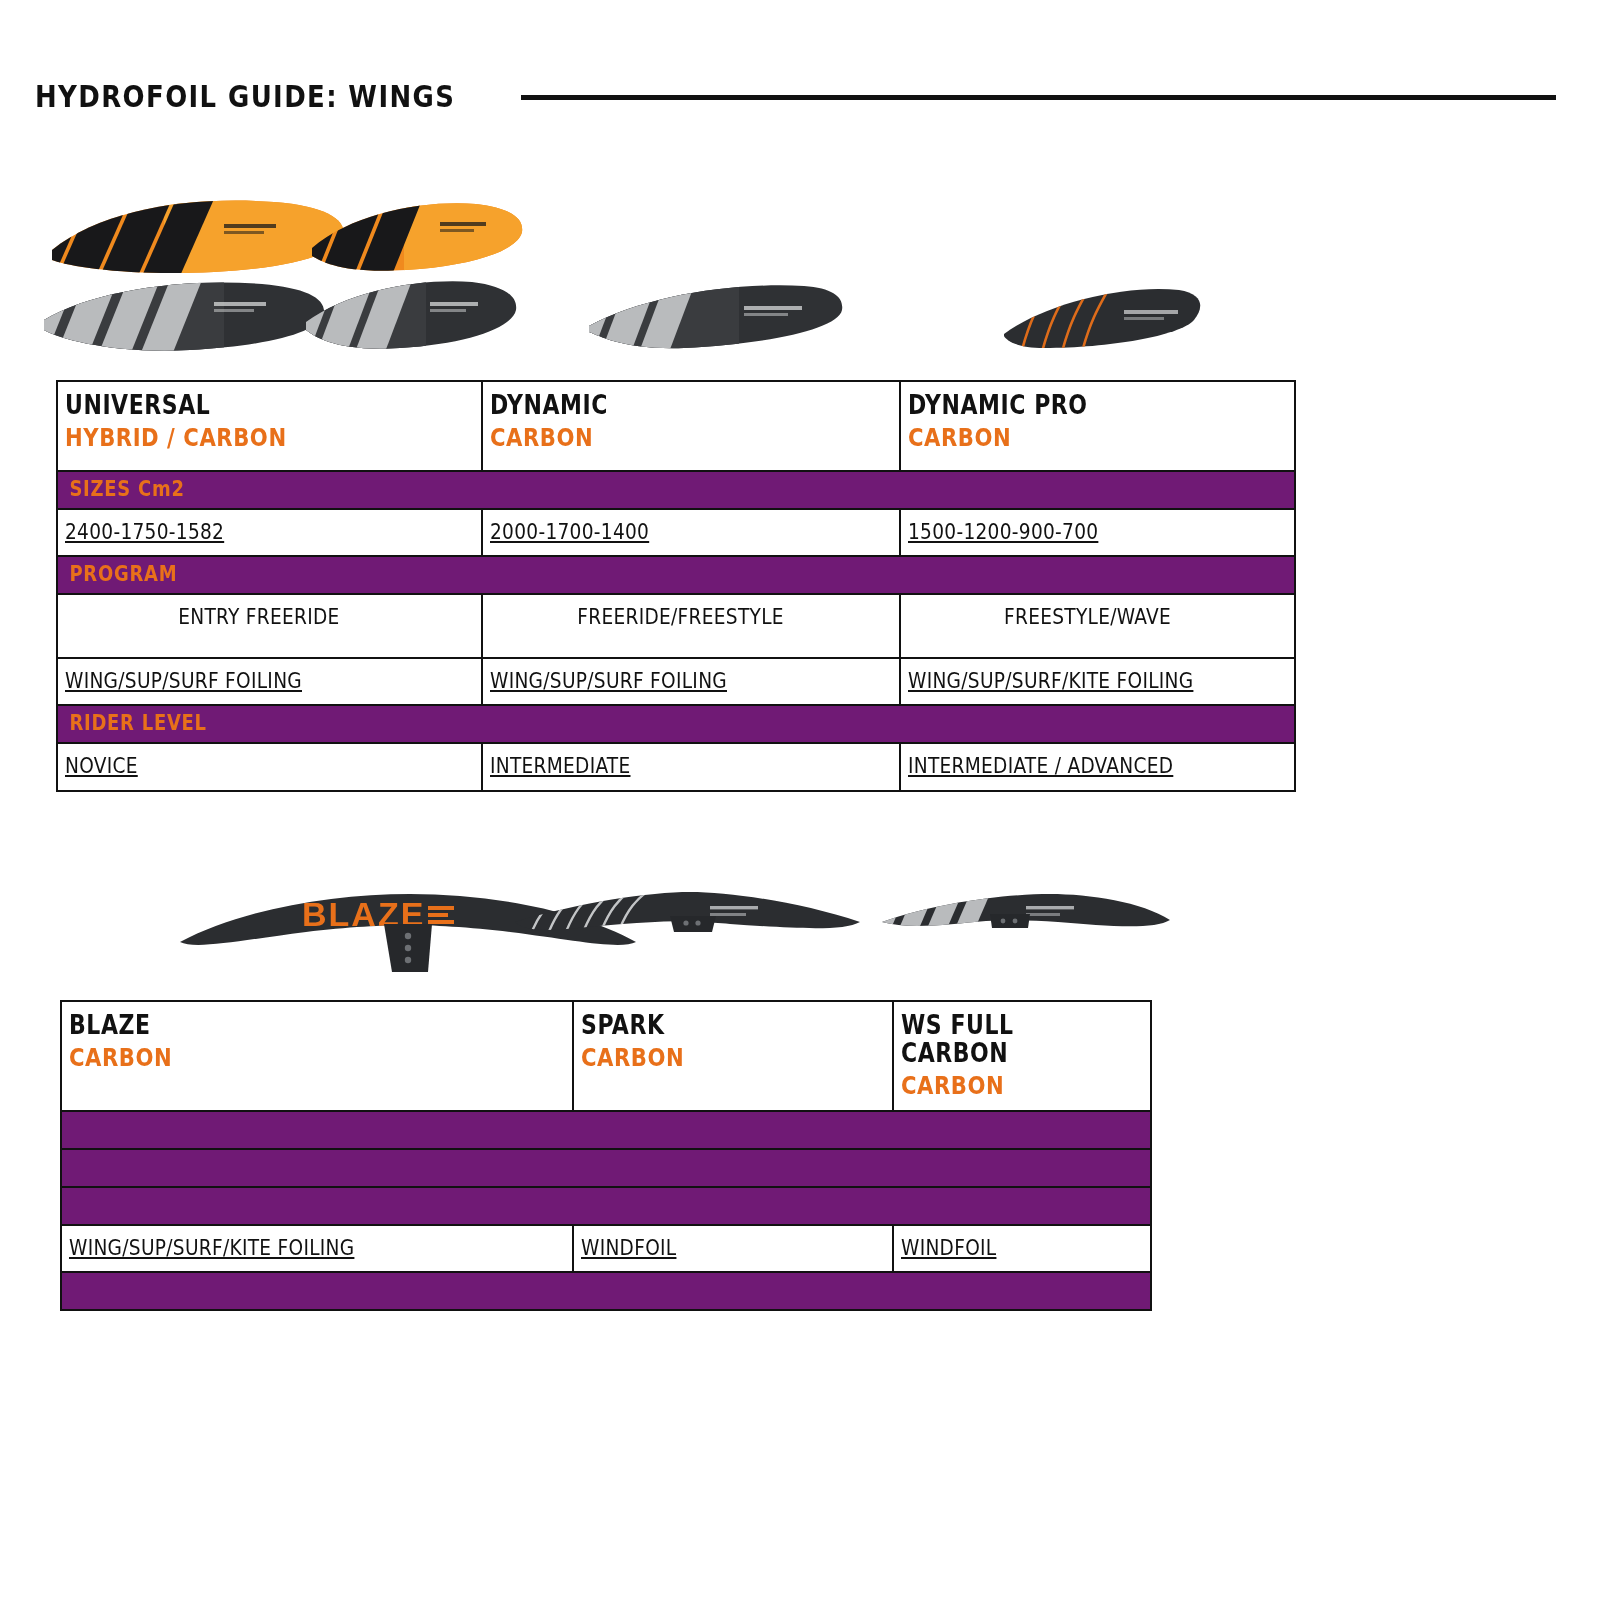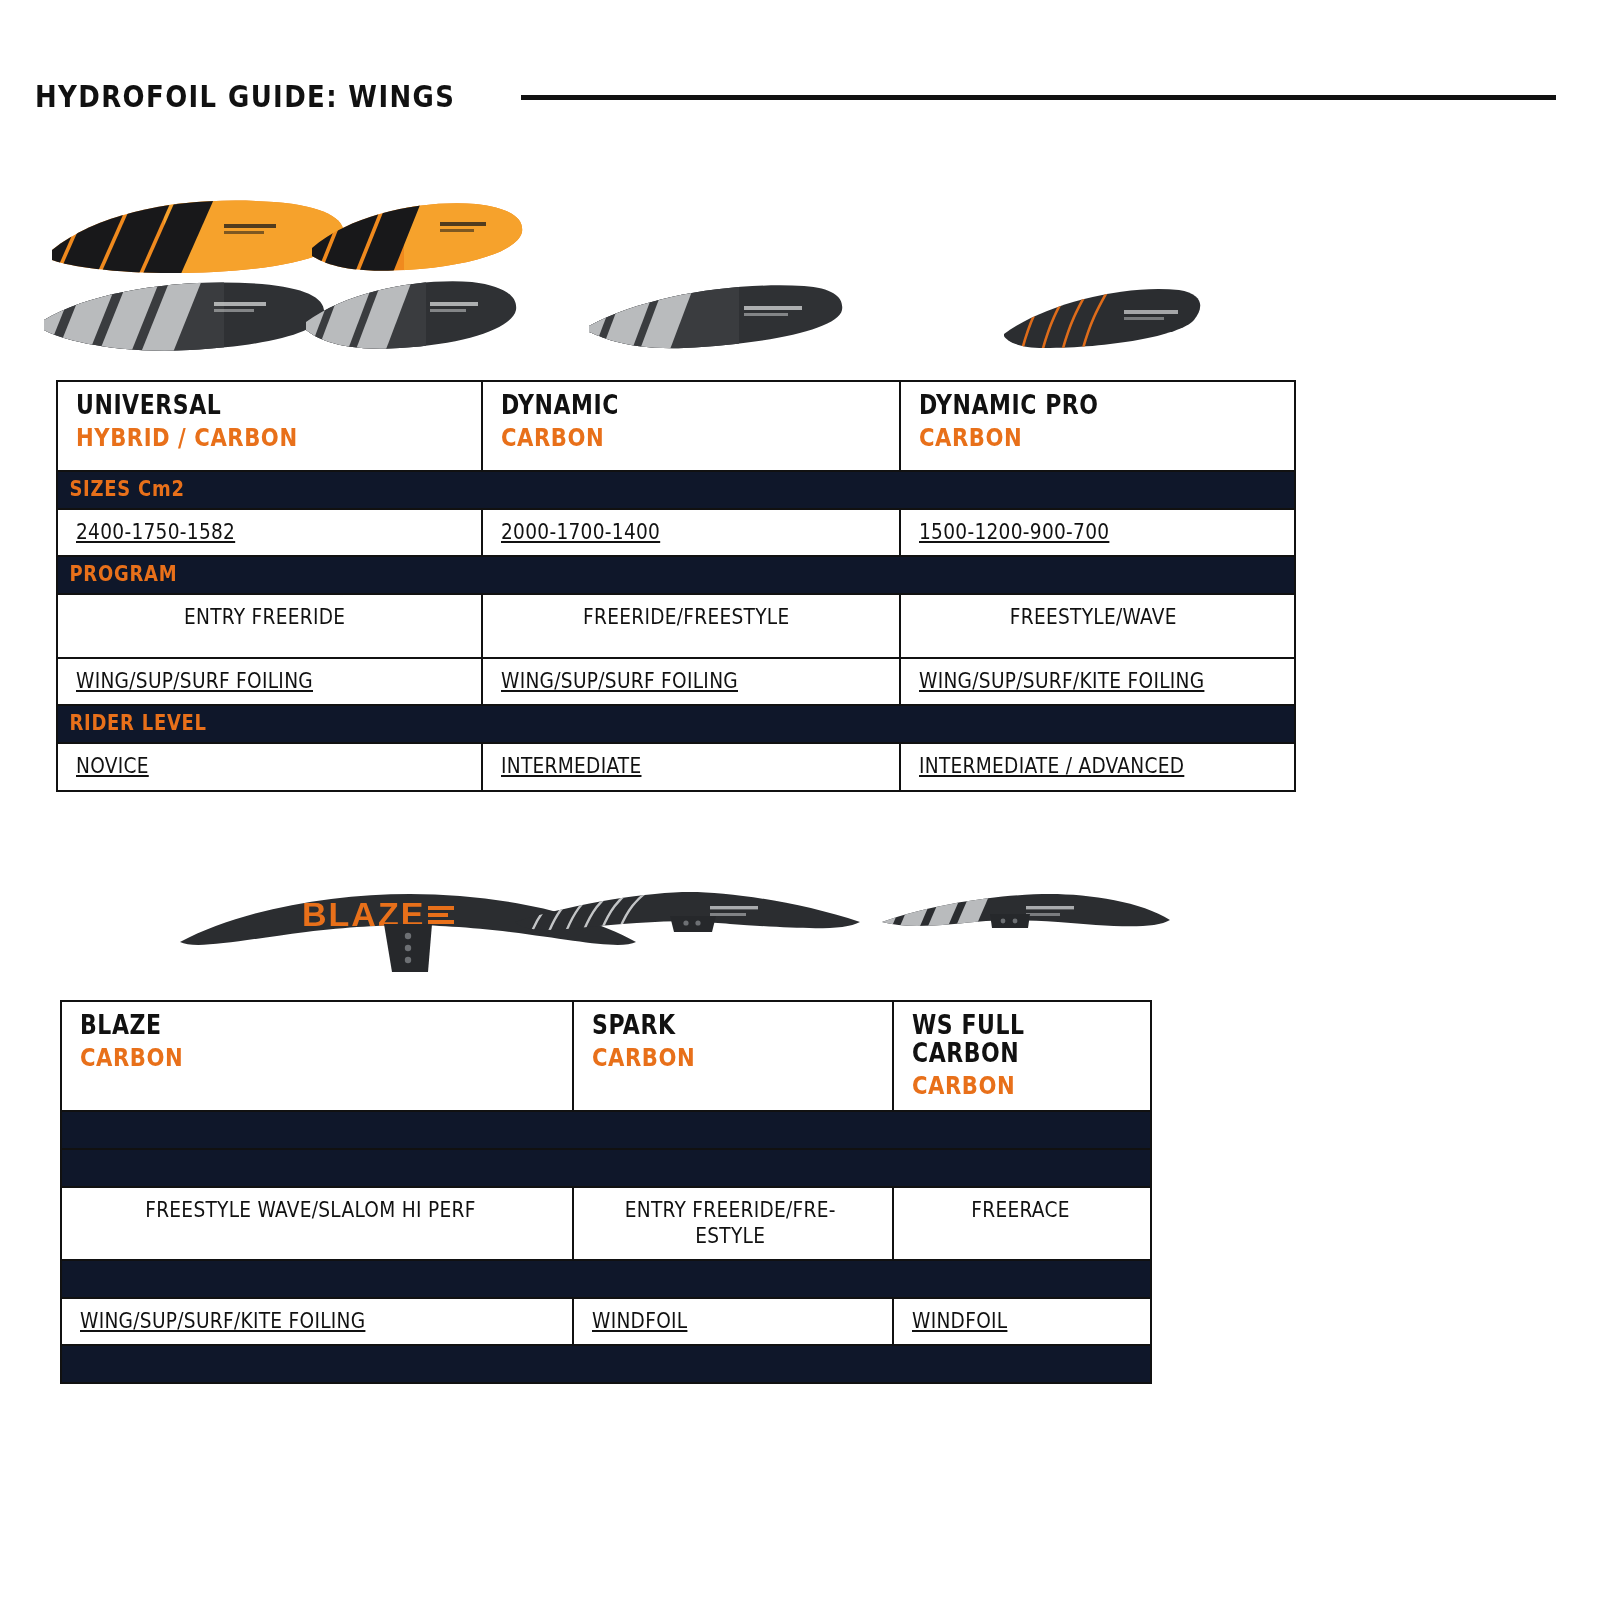--- a/index.html
+++ b/index.html
@@ -51,21 +51,21 @@
     table-layout: fixed;
     font-family: "DejaVu Sans Condensed", "Liberation Sans Narrow", "Liberation Sans", sans-serif;
   }
   .guide-table td {
     border: 2px solid #111;
     padding: 0;
     vertical-align: top;
   }
 
   .cell-pad {
-    padding: 9px 12px 10px 18px;
+    padding: 9px 12px 10px 7px;
   }
 
   .name-cell {
     height: 88px;
   }
   .prod-name {
     font-weight: bold;
     font-size: 26px;
     letter-spacing: 0.6px;
     color: #111;
@@ -78,21 +78,21 @@
     font-size: 25px;
     letter-spacing: 0.6px;
     color: #e8701a;
     line-height: 1.1;
     margin-top: 5px;
     transform: scaleX(0.94);
     transform-origin: left center;
   }
 
   .sect-row td {
-    background: #0f172a;
+    background: #701a75;
     border-color: #111;
     height: 36px;
   }
   .sect-label {
     color: #e8701a;
     font-weight: bold;
     font-size: 21px;
     letter-spacing: 0.8px;
     padding: 5px 12px 6px 12px;
     transform: scaleX(0.95);
@@ -453,37 +453,20 @@
       <td colspan="3">
         <div class="sect-label"></div>
       </td>
     </tr>
 
     <tr class="sect-row">
       <td colspan="3">
         <div class="sect-label"></div>
       </td>
     </tr>
-    <tr class="row-val-tall">
-      <td>
-        <div class="cell-pad">
-            <div class="val">FREESTYLE WAVE/SLALOM HI PERF</div>
-          </div>
-      </td>
-      <td>
-        <div class="cell-pad">
-            <div class="val">ENTRY FREERIDE/FRE-ESTYLE</div>
-          </div>
-      </td>
-      <td>
-        <div class="cell-pad">
-            <div class="val">FREERACE</div>
-          </div>
-      </td>
-    </tr>
 
     <tr class="sect-row">
       <td colspan="3">
         <div class="sect-label"></div>
       </td>
     </tr>
     <tr class="row-val">
       <td>
         <div class="cell-pad">
             <div class="val">WING/SUP/SURF/KITE FOILING</div>

